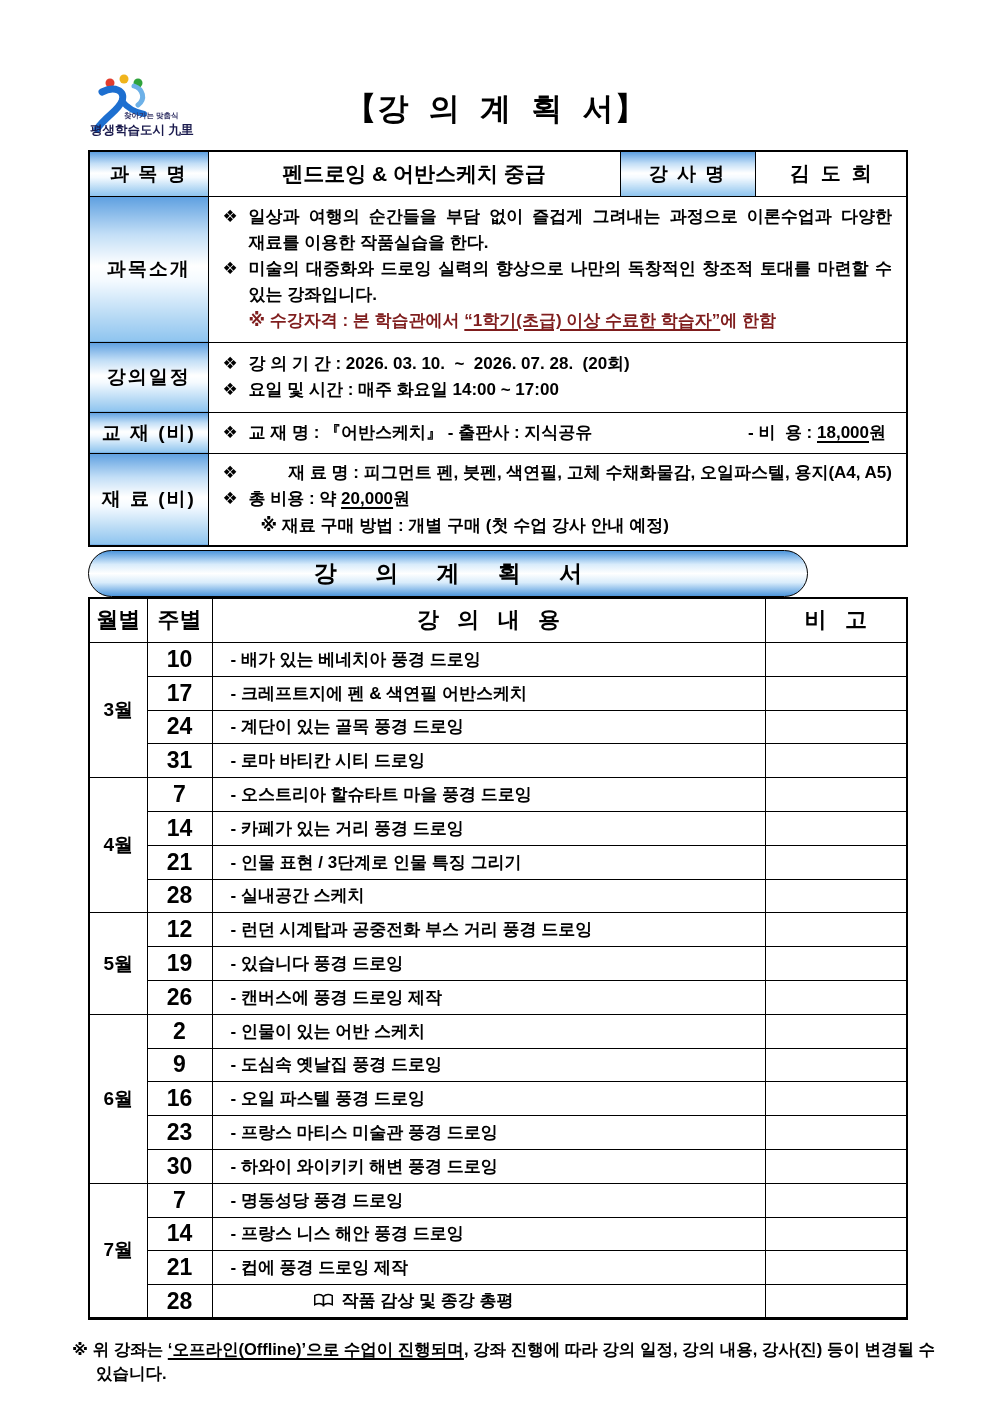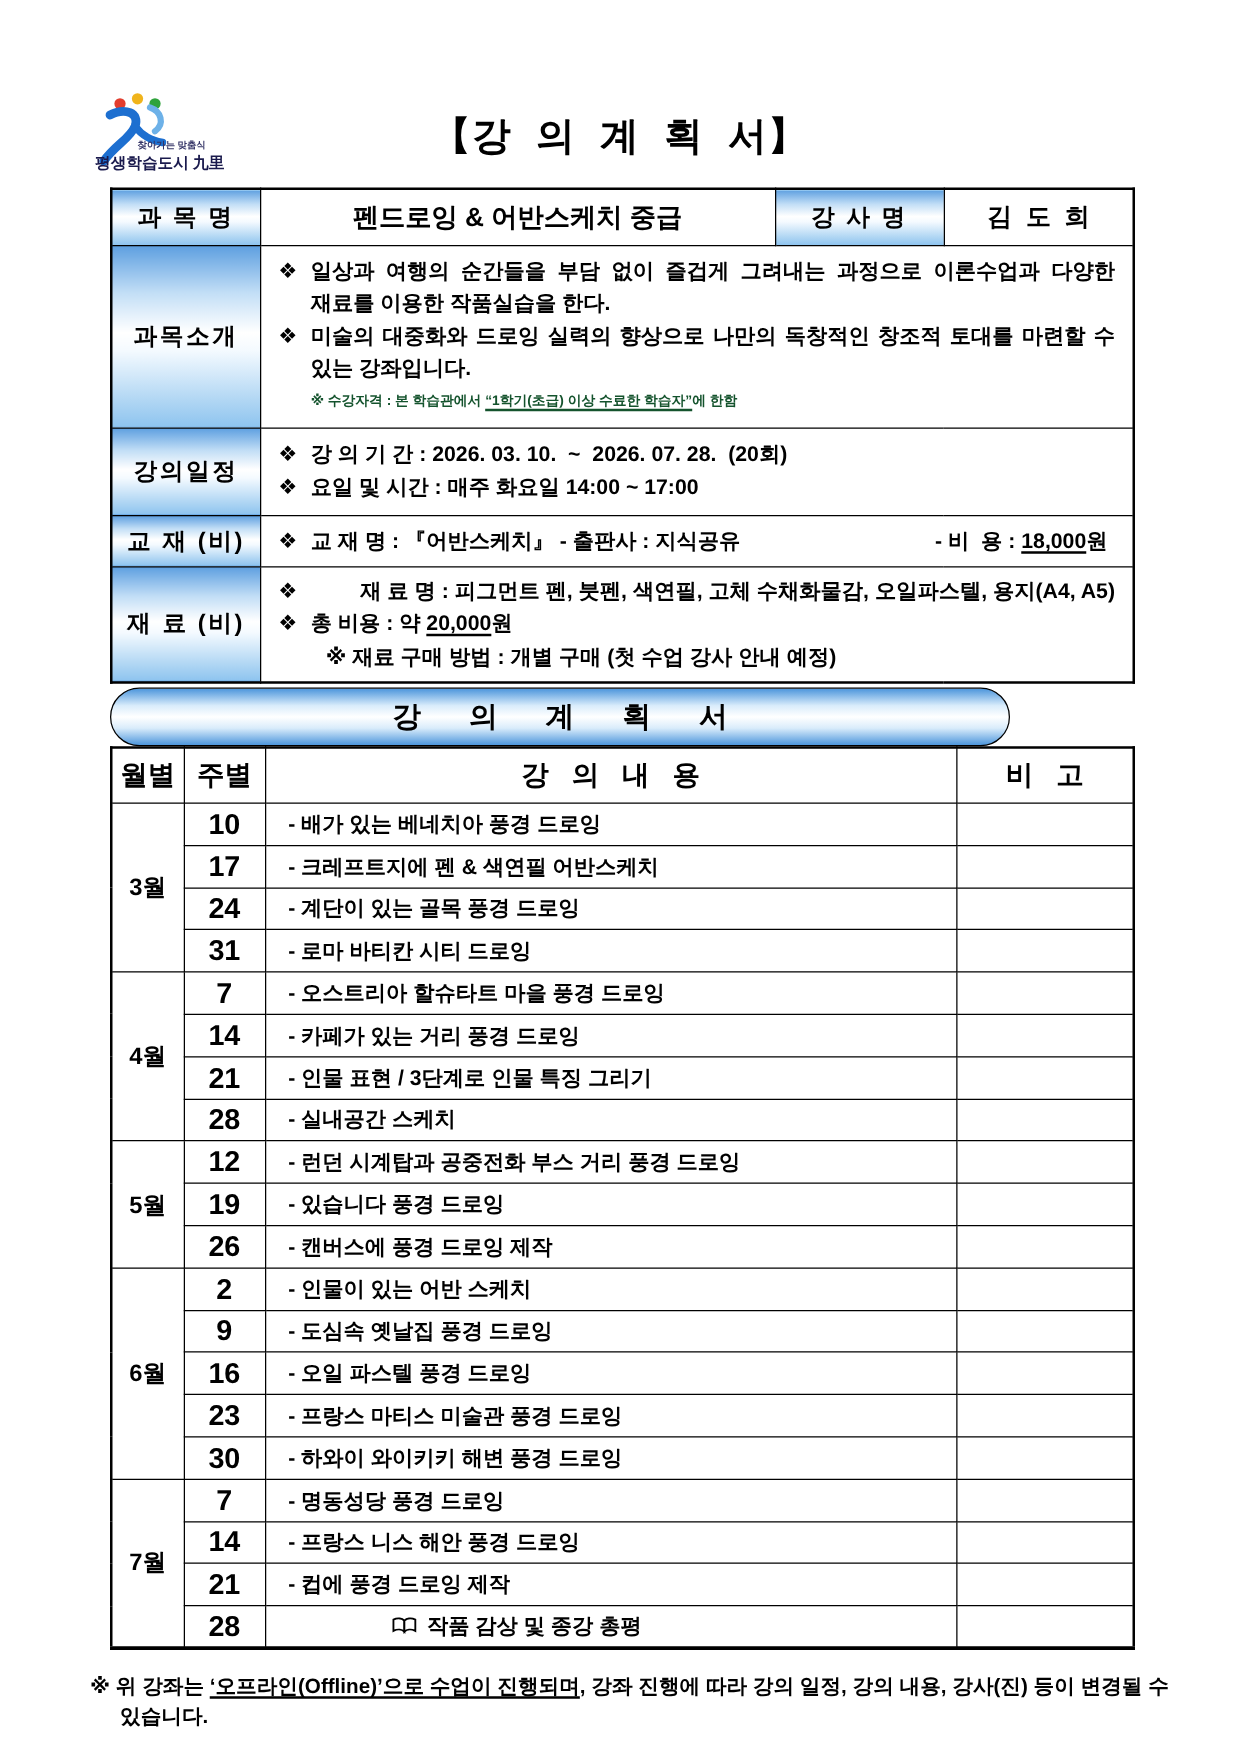--- a/index.html
+++ b/index.html
@@ -1,21 +1,21 @@
 <!DOCTYPE html>
 <html><head>
 <meta charset="utf-8">
 <style>
   html,body{margin:0;padding:0;background:#ffffff;}
   body{font-family:"Liberation Sans","DejaVu Sans",sans-serif;color:#000;}
   .page{position:relative;width:992px;height:1403px;background:#fff;overflow:hidden;}
 
   
   .doc-header{position:relative;height:150px;}
-  .logo{position:absolute;left:66px;top:74px;width:130px;height:70px;}
+  .logo{position:absolute;left:80px;top:74px;width:130px;height:70px;}
   .logo svg{display:block;}
   .doc-title{position:absolute;left:0;right:0;top:88px;text-align:center;
     font-size:31px;font-weight:800;white-space:pre;letter-spacing:1px;}
 
   
   table{border-collapse:collapse;table-layout:fixed;}
   .main-col{margin-left:88px;width:818px;border-radius:31px;}
   td{border:1.7px solid #000;box-sizing:border-box;}
   .info-table,.plan-table{width:818px;border:2.6px solid #000;}
   .label-cell{
@@ -27,21 +27,21 @@
   .row-intro{height:146px;}
   .row-sched{height:70px;}
   .row-book{height:41px;}
   .row-mat{height:91px;}
   .subject-value{font-size:21px;font-weight:700;text-align:center;vertical-align:middle;}
   .instructor-value{font-size:20px;font-weight:700;text-align:center;vertical-align:middle;white-space:pre;}
   .content-pad{padding:6px 10px 6px 14px;vertical-align:middle;}
   .bullet-line{display:flex;align-items:flex-start;font-size:17px;font-weight:700;line-height:26px;}
   .bullet-glyph{width:26px;flex:0 0 26px;text-align:left;}
   .bullet-text{flex:1;word-break:keep-all;text-align:justify;padding-right:4px;}
-  .red-note{color:#14532d;font-size:11px;font-weight:700;line-height:26px;padding-left:26px;}
+  .red-note{color:#7f1d1d;font-size:17px;font-weight:700;line-height:26px;padding-left:26px;}
   .u{text-decoration:underline;text-underline-offset:3px;text-decoration-thickness:1.8px;}
   .book-row{display:flex;font-size:17px;font-weight:700;line-height:27px;}
   .book-cost{white-space:pre;margin-left:auto;padding-right:10px;}
   .sub-note{font-size:17px;font-weight:700;line-height:27px;padding-left:38px;}
 
   
   .plan-band{width:720px;height:47px;margin-top:3px;box-sizing:border-box;
     border:1.7px solid #000;
     background:linear-gradient(180deg,#4d96dc 0%,#d9ecfb 30%,#ffffff 50%,#d9ecfb 70%,#4d96dc 100%);
     display:flex;align-items:center;justify-content:center;}

